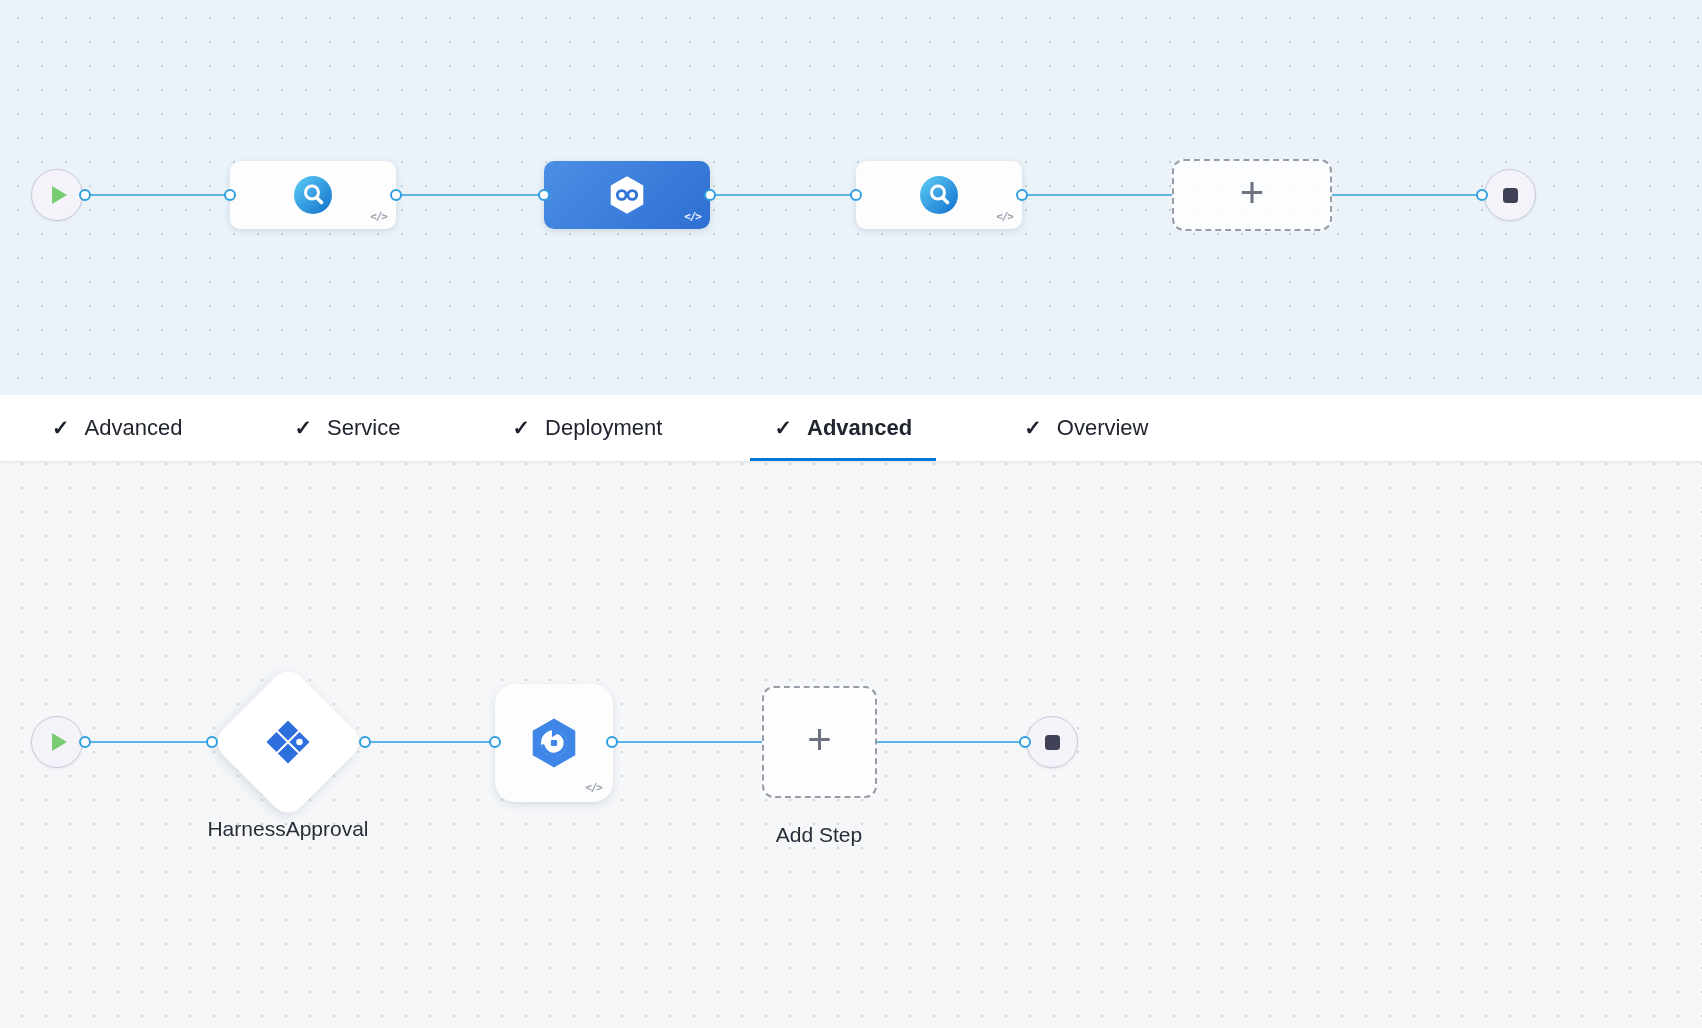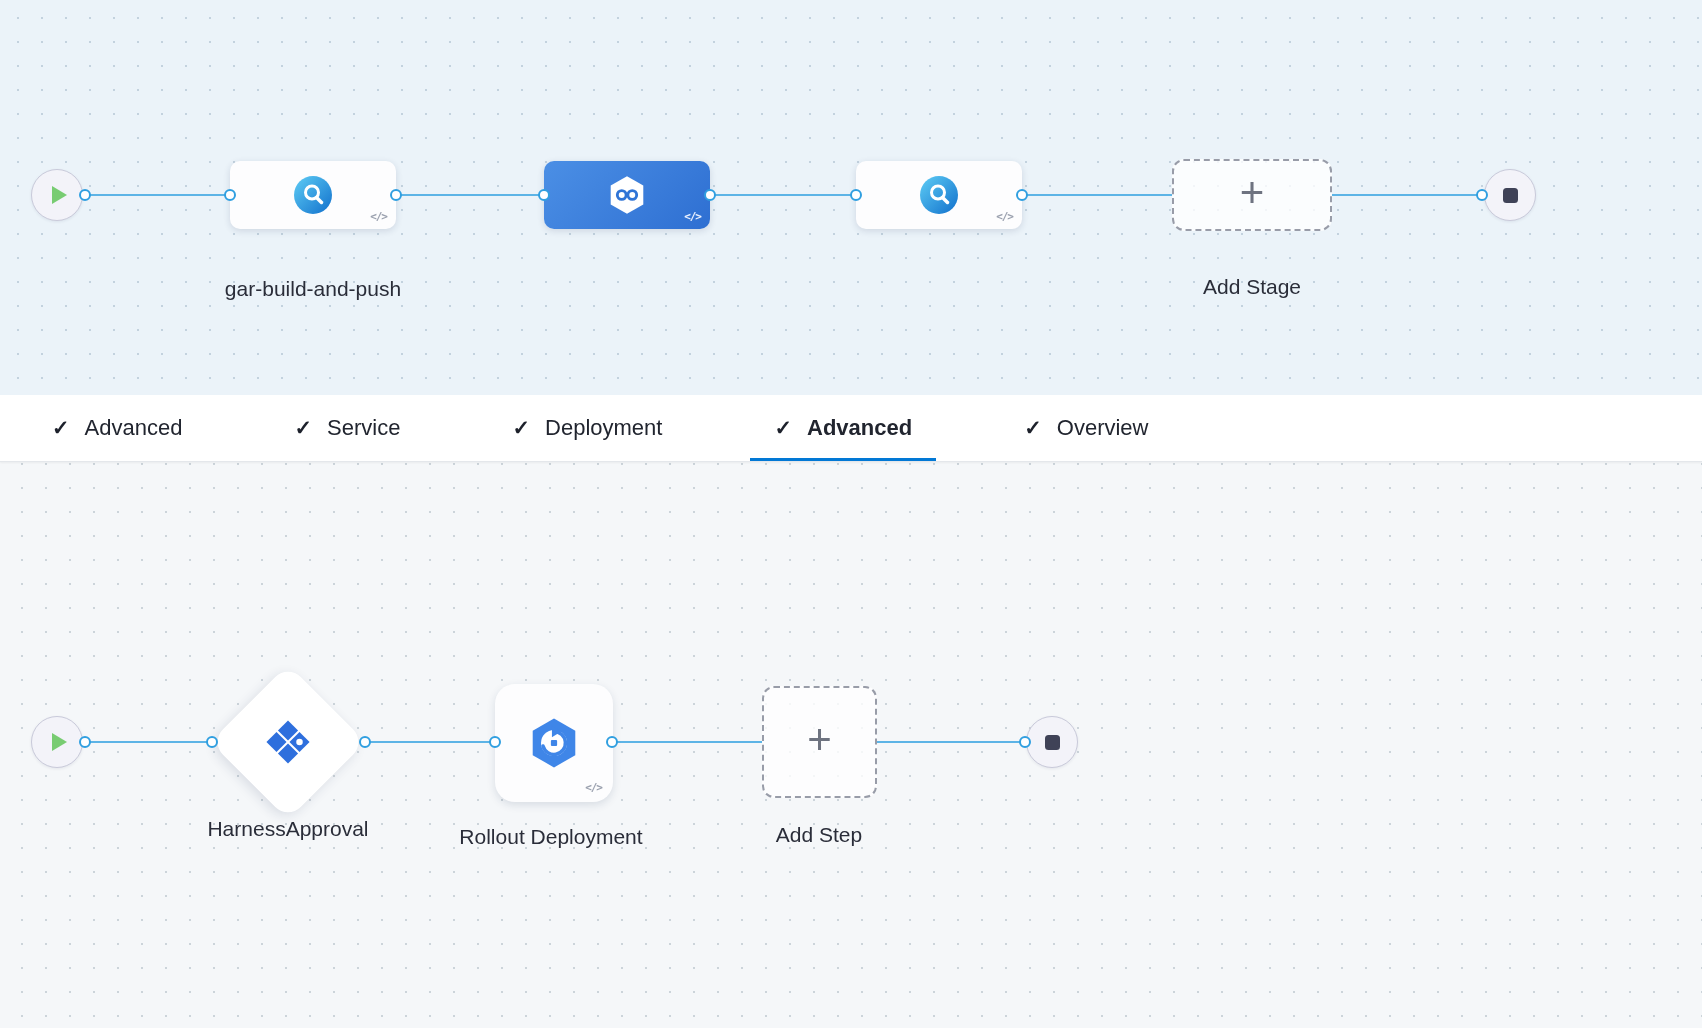--- a/index.html
+++ b/index.html
@@ -68,21 +68,20 @@
           <stop offset="0" stop-color="#5ecdf5"></stop>
               <stop offset="1" stop-color="#1170cc"></stop>
         </linearGradient>
           </defs>
         <circle cx="20" cy="20" r="19" fill="url(#ga)"></circle>
         <circle cx="19" cy="17.5" r="6.5" fill="none" stroke="#ffffff" stroke-width="3"></circle>
         <path d="M23.5 22.5 L28.5 27.5" stroke="#ffffff" stroke-width="3.5" stroke-linecap="round"></path>
       </svg>
       <span class="code-icon">&lt;/&gt;</span>
     </div>
-    <div class="node-label" style="left:218px;top:270px;width:190px">gar-build-and-push</div>
 
     <div class="stage-card selected" style="left:544px;top:161px">
       <svg width="46" height="46" viewBox="0 0 48 48">
         <path d="M24 4.5 L41 14.2 V33.8 L24 43.5 L7 33.8 V14.2 Z" fill="#ffffff"></path>
         <g fill="none" stroke="#2f74d6" stroke-width="3">
           <circle cx="18.5" cy="24" r="4.6"></circle>
           <circle cx="29.5" cy="24" r="4.6"></circle>
         </g>
       </svg>
       <span class="code-icon">&lt;/&gt;</span>
@@ -99,21 +98,20 @@
         <circle cx="20" cy="20" r="19" fill="url(#gb)"></circle>
         <circle cx="19" cy="17.5" r="6.5" fill="none" stroke="#ffffff" stroke-width="3"></circle>
         <path d="M23.5 22.5 L28.5 27.5" stroke="#ffffff" stroke-width="3.5" stroke-linecap="round"></path>
       </svg>
       <span class="code-icon">&lt;/&gt;</span>
     </div>
 
     <div class="dashed-box" style="left:1172px;top:159px;width:160px;height:72px">
       <span class="plus">+</span>
     </div>
-    <div class="node-label" style="left:1157px;top:268px;width:190px">Add Stage</div>
 
     <div class="circle-node" style="left:1484px;top:169px">
       <span class="stop"></span>
     </div>
   </div>
 
   <div class="tabbar">
     <div class="tab">
       <span class="check">✓</span>
       <span>Advanced</span>
@@ -172,21 +170,20 @@
     <div class="step-card" style="left:495px;top:222px">
       <svg width="54" height="54" viewBox="0 0 52 52">
         <path d="M26 2.5 L46.5 14.3 V37.7 L26 49.5 L5.5 37.7 V14.3 Z" fill="#3f86e8"></path>
         <circle cx="26" cy="26" r="12.5" fill="#ffffff"></circle>
         <path d="M26 15 A11 11 0 1 1 15.4 28.9" fill="none" stroke="#3f86e8" stroke-width="3.4" stroke-linecap="round"></path>
         <polygon points="24,9.5 33,15 24,20.5" fill="#3f86e8"></polygon>
         <rect x="23" y="23" width="6" height="6" rx="1" fill="#3f86e8"></rect>
       </svg>
       <span class="code-icon" style="right:11px;bottom:8px">&lt;/&gt;</span>
     </div>
-    <div class="node-label" style="left:456px;top:356px;width:190px">Rollout Deployment</div>
 
     <div class="dashed-box" style="left:762px;top:224px;width:115px;height:112px">
       <span class="plus">+</span>
     </div>
     <div class="node-label" style="left:739px;top:354px;width:160px">Add Step</div>
 
     <div class="circle-node" style="left:1026px;top:254px">
       <span class="stop"></span>
     </div>
   </div>

